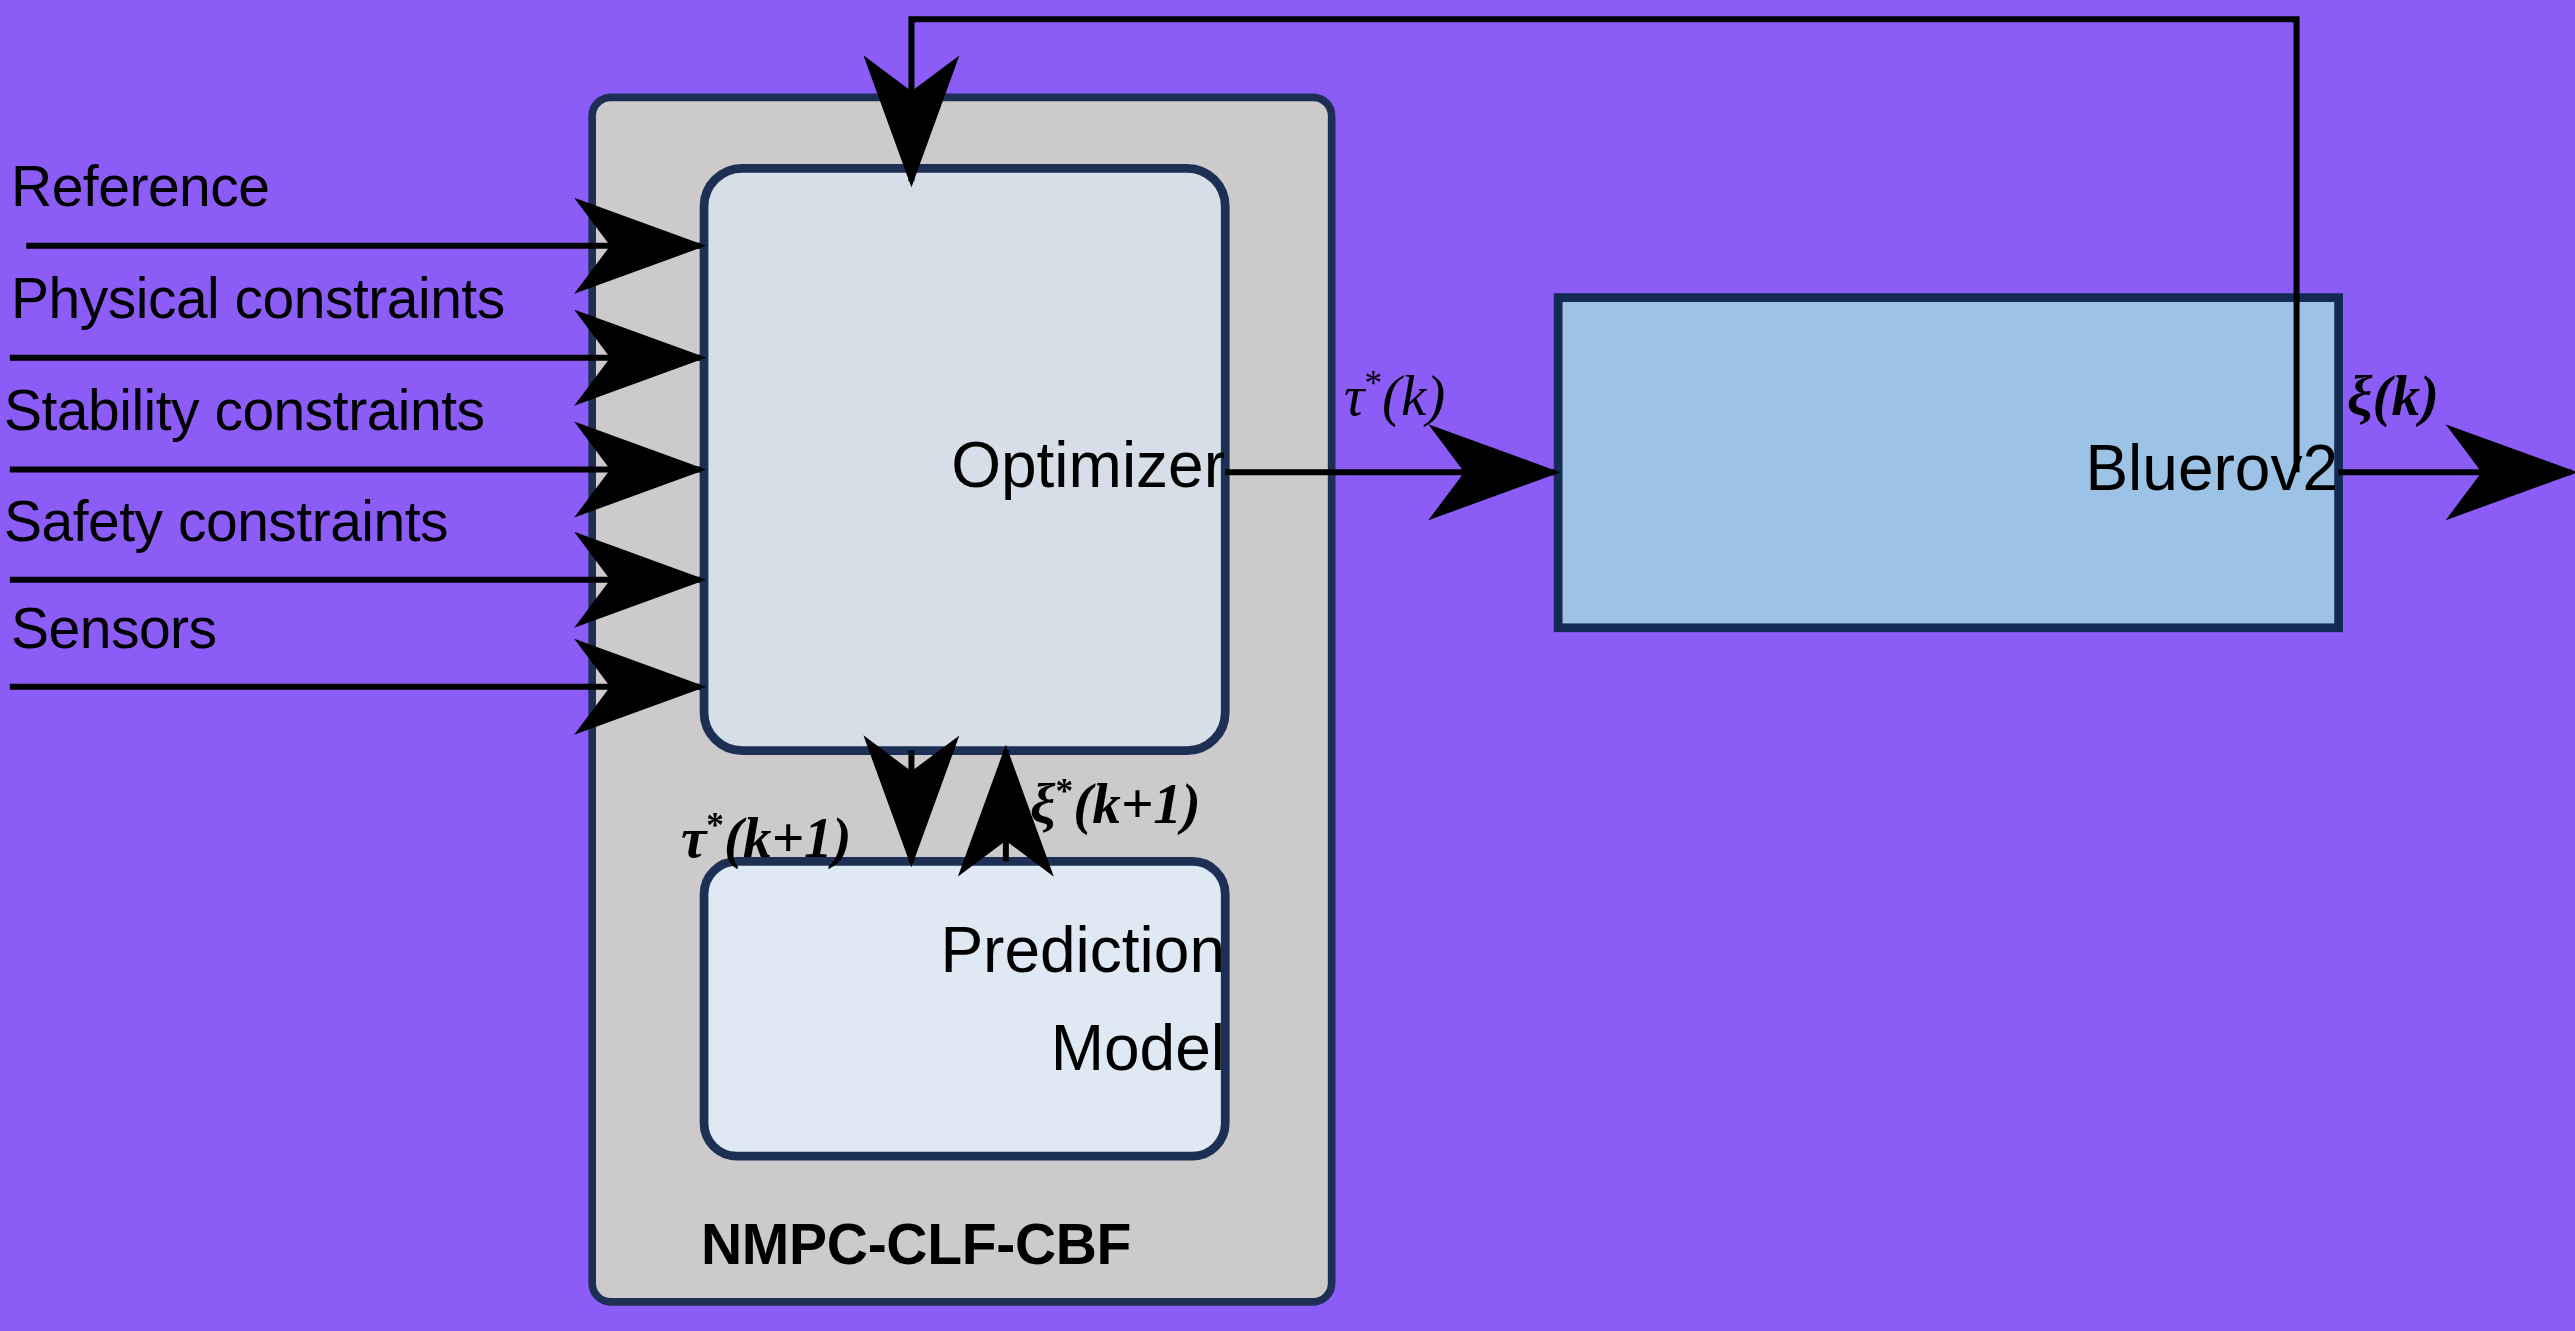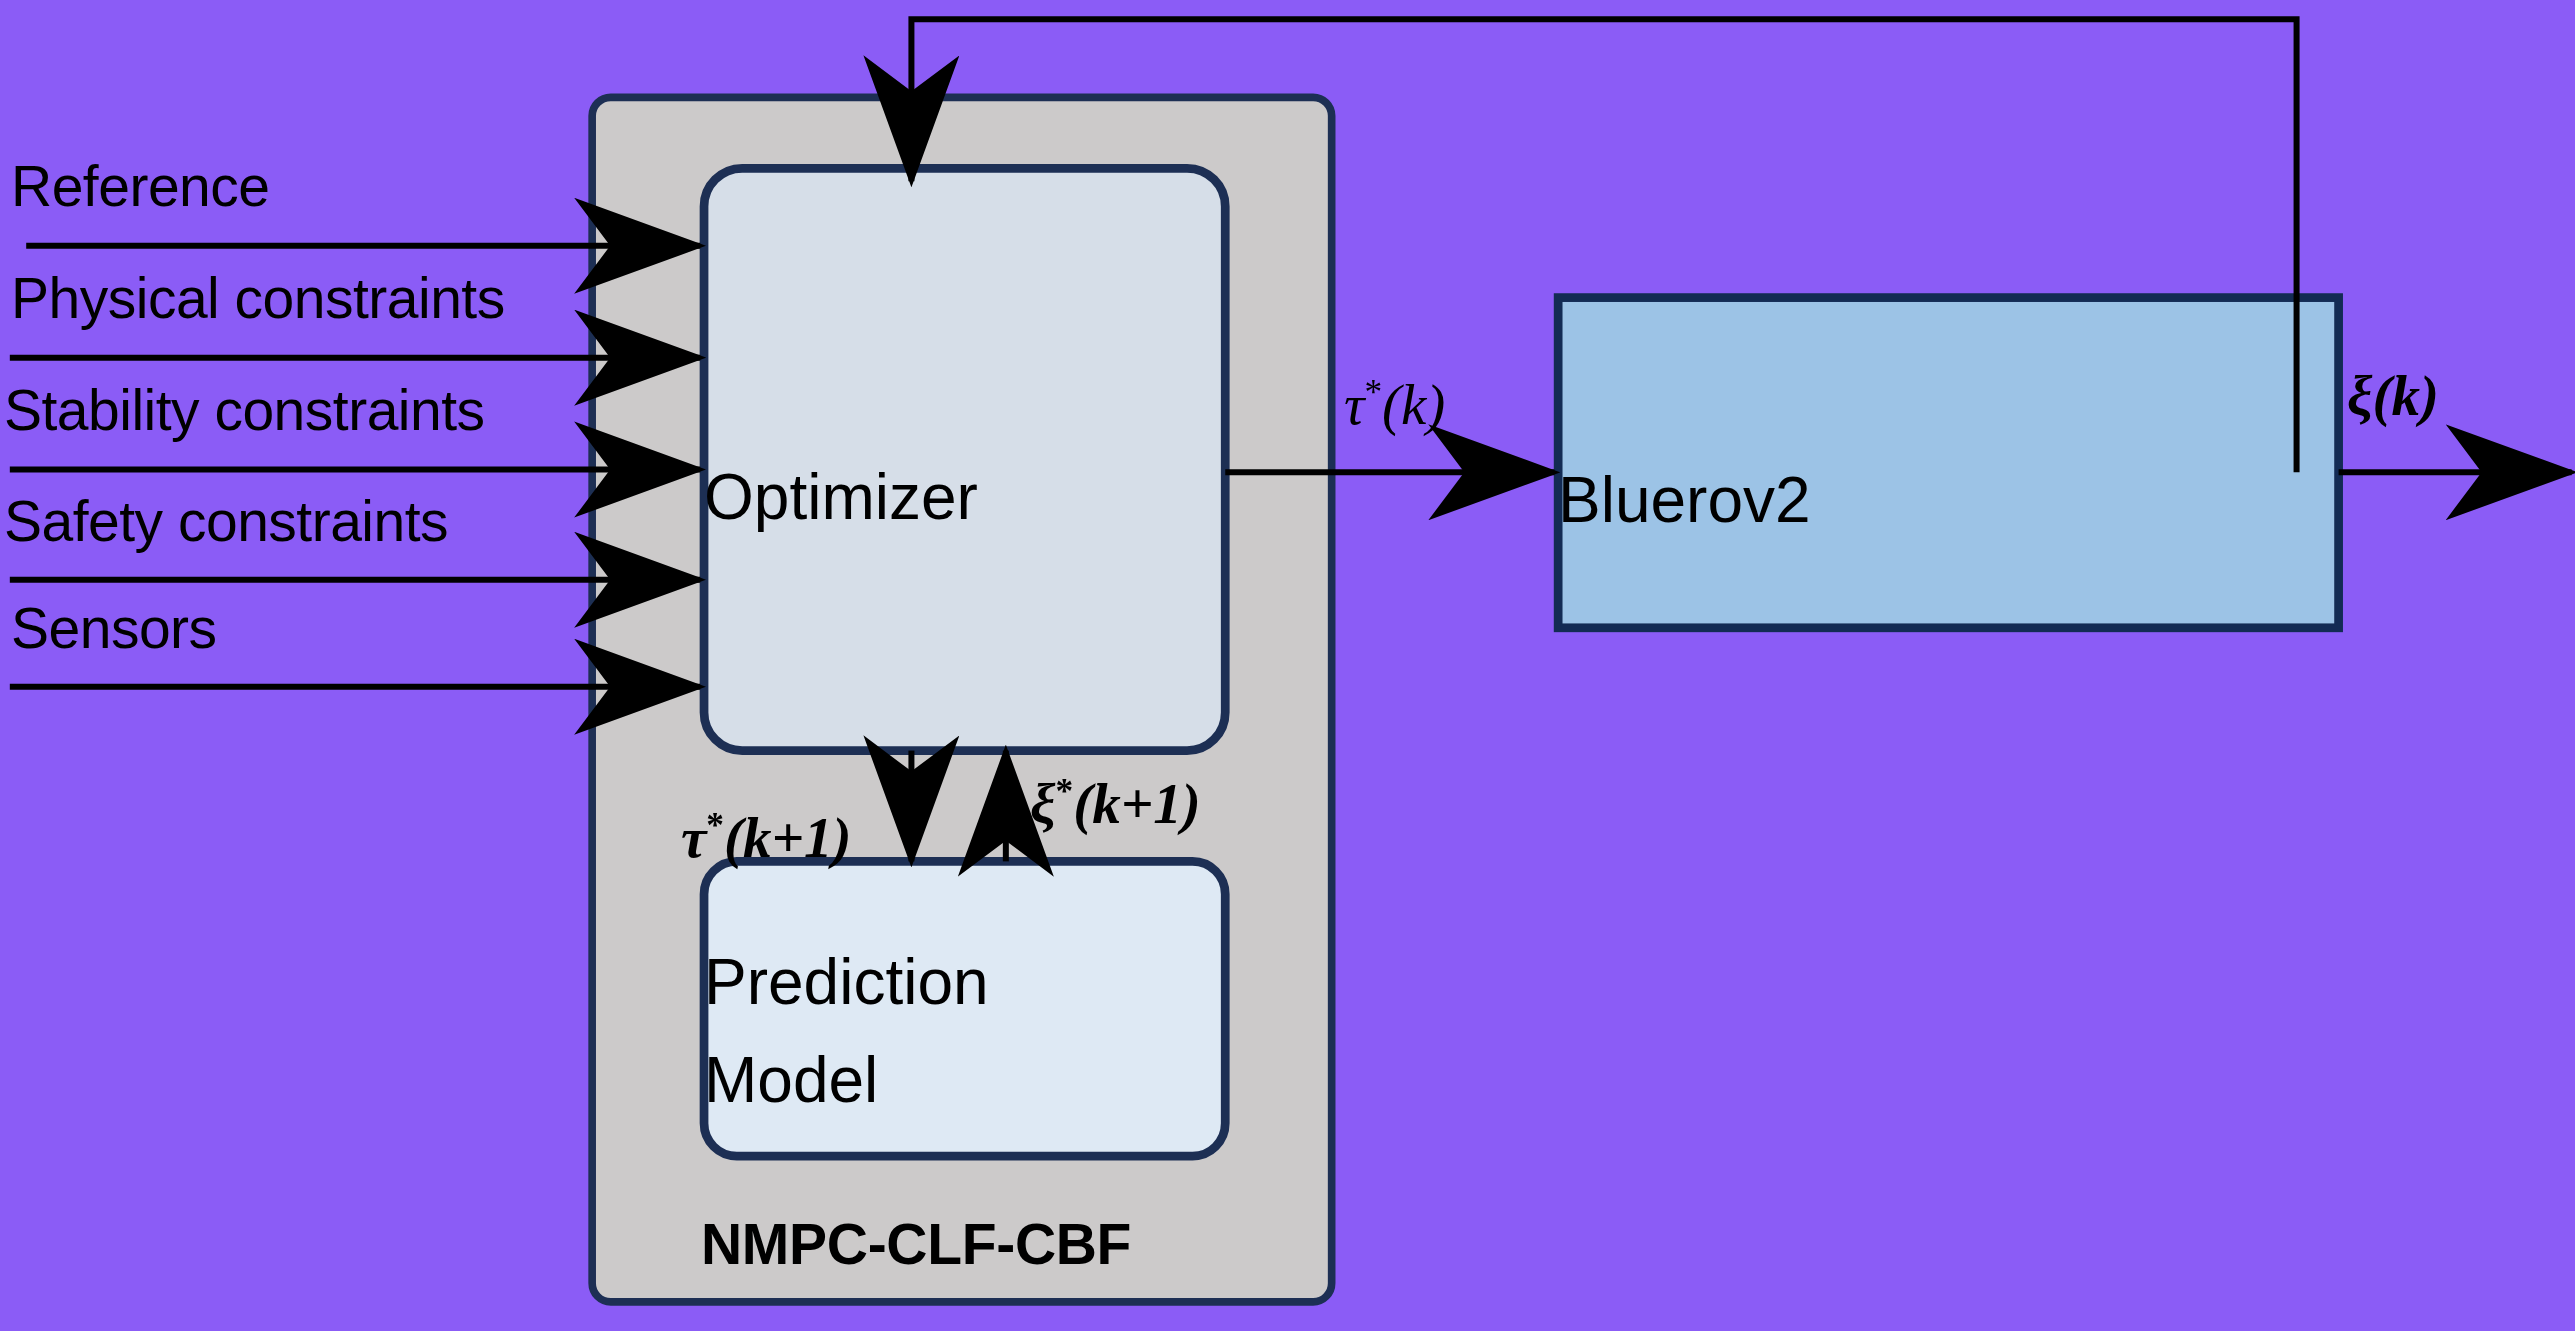--- a/index.html
+++ b/index.html
@@ -33,23 +33,22 @@
     line-height: 1;
   }
   .input-label {
     font-family: "Liberation Sans", sans-serif;
     font-size: 57px;
     letter-spacing: -0.5px;
   }
   .block-label {
     font-family: "Liberation Sans", sans-serif;
     font-size: 64px;
-    text-align: left;
+    text-align: right;
     line-height: 1.18;
-    margin-top: 32px;
   }
   .container-caption {
     font-family: "Liberation Sans", sans-serif;
     font-size: 57px;
     font-weight: bold;
     letter-spacing: -0.3px;
     text-align: right;
   }
   
   .sig {
@@ -119,21 +118,21 @@
   <div class="txt container-caption" style="left:701px; top:1216px;">NMPC-CLF-CBF</div>
 
   <div class="txt sig bold" style="left:681px; top:775px;margin-top:34px;">
     <span>τ</span><span class="star">*</span><span class="up">(k+1)</span>
   </div>
 
   <div class="txt sig bold" style="left:1030px; top:775px;">
     <span>ξ</span><span class="star">*</span><span class="up">(k+1)</span>
   </div>
 
-  <div class="txt sig" style="left:1344px; top:376px;">
+  <div class="txt sig" style="left:1344px; top:367px;">
     <span>τ</span><span class="star">*</span><span class="up">(k)</span>
   </div>
 
   <div class="txt sig bold" style="left:2347px; top:367px;">
     <span>ξ</span><span class="star"></span><span class="up">(k)</span>
   </div>
 
   <div class="txt block-label" style="left:1558px; top:431px; width:780px;">Bluerov2</div>
 
 </div>

